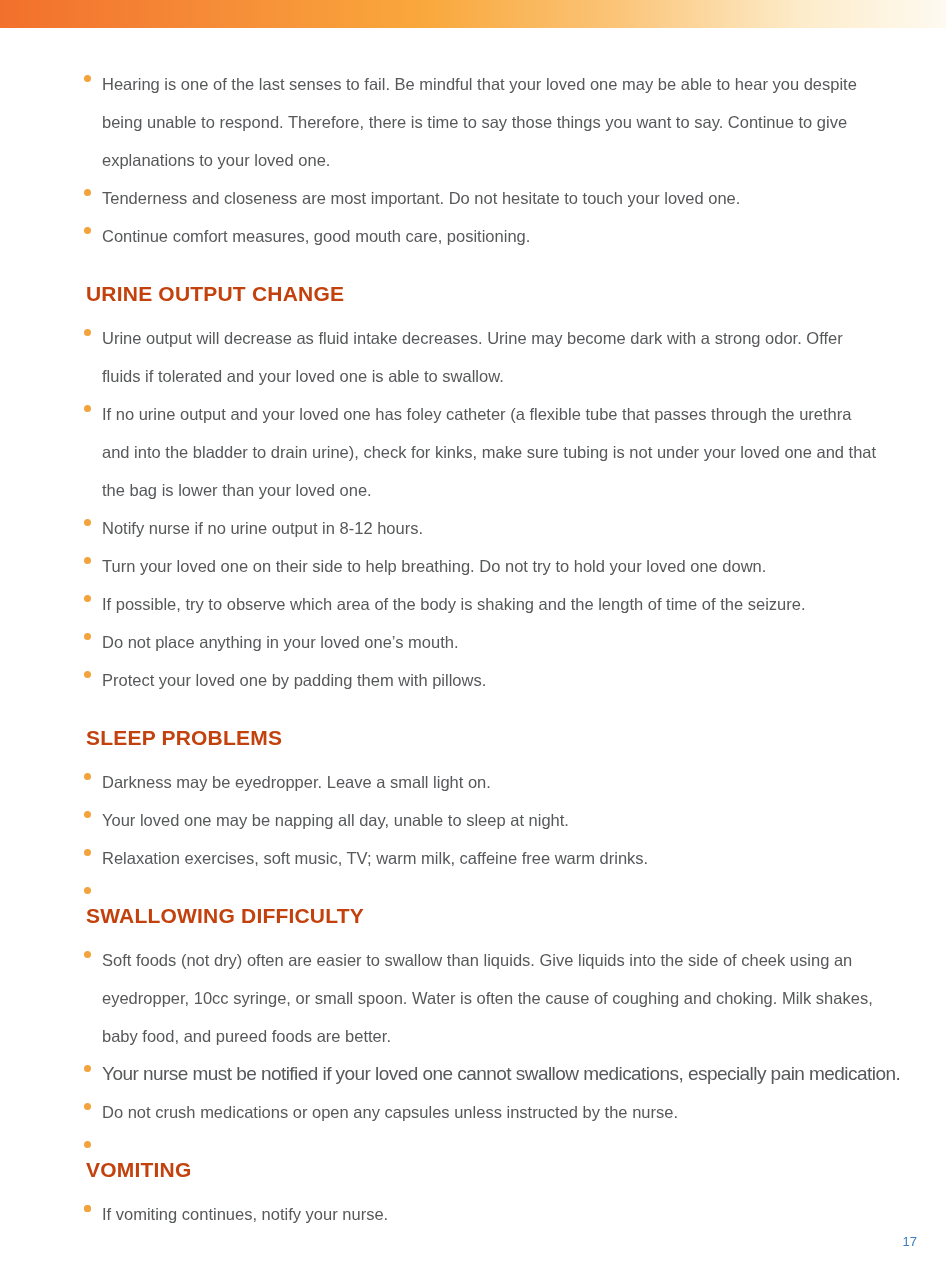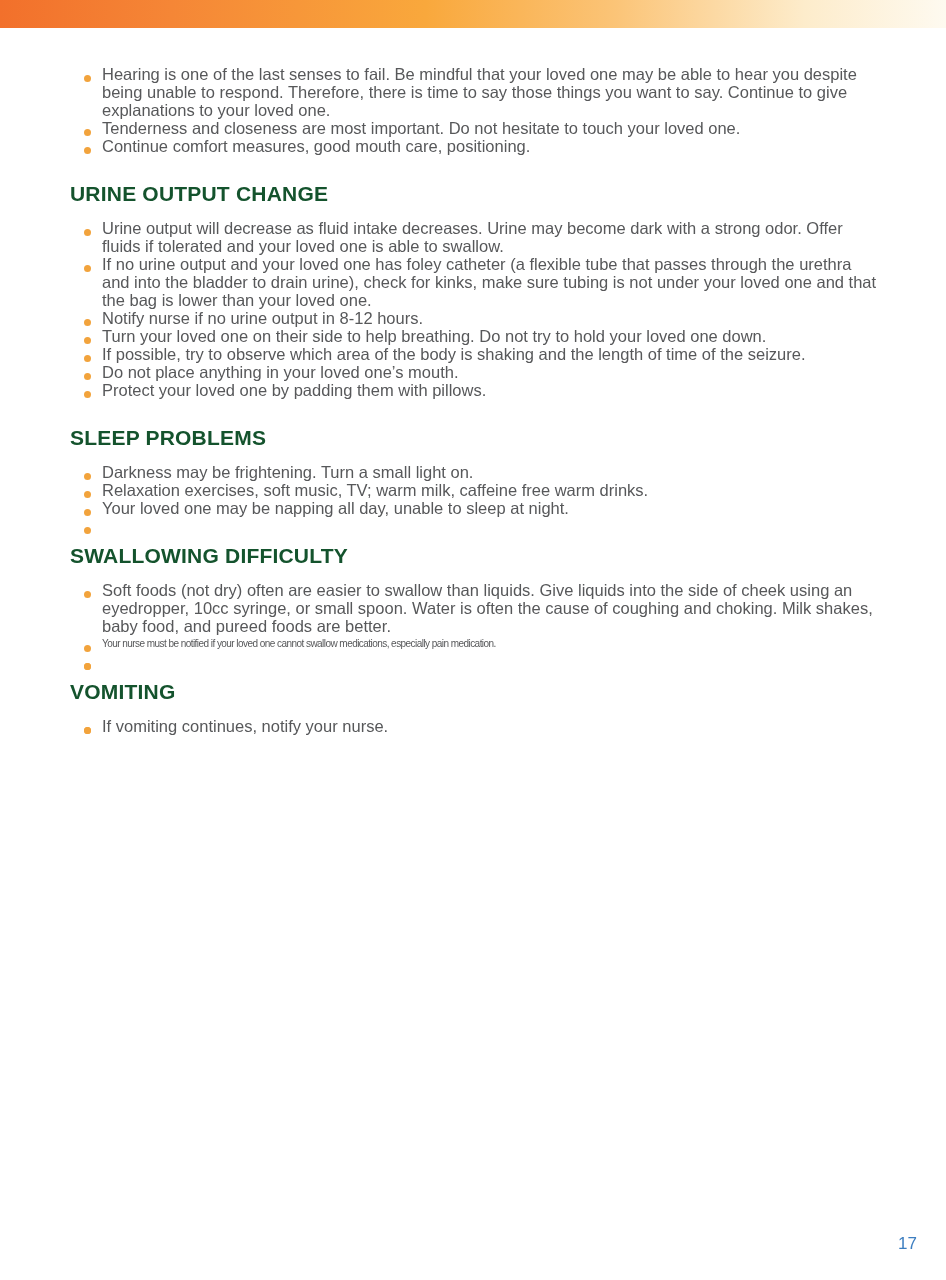--- a/index.html
+++ b/index.html
@@ -26,58 +26,58 @@
       #fefaf0 100%);
   }
   .content {
     position: absolute;
     top: 28px;
     left: 70px;
     width: 812px;
     padding-top: 37px;
   }
   h2.section-heading {
-    margin: 26px 0 12px 0;
+    margin: 26px 0 12px 16px;
     font-size: 21px;
     line-height: 26px;
     font-weight: bold;
     letter-spacing: 0.2px;
-    color: #14532d;
+    color: #c2410c;
   }
   ul.bullet-list {
     list-style: none;
     margin: 0;
     padding: 0;
   }
   ul.bullet-list li {
     position: relative;
     padding-left: 32px;
     font-size: 16.5px;
-    line-height: 18px;
+    line-height: 38px;
     color: #57585a;
   }
   ul.bullet-list li .dot {
     position: absolute;
     left: 14px;
     top: 10px;
     width: 7px;
     height: 7px;
     border-radius: 50%;
     background: #f2a33c;
   }
   ul.bullet-list li.condensed {
-    font-size: 10px;
+    font-size: 19px;
     letter-spacing: -0.55px;
     white-space: nowrap;
   }
   .page-number {
     position: absolute;
     top: 1234px;
     right: 29px;
-    font-size: 17px;
+    font-size: 13px;
     color: #3d7ec0;
   }
 </style>
 </head>
 <body>
 
 <div class="topbar"></div>
 
 <div class="content">
 
@@ -103,33 +103,33 @@
       <li><span class="dot"></span><span>Turn your loved one on their side to help breathing. Do not try to hold your loved one down.</span></li>
       <li><span class="dot"></span><span>If possible, try to observe which area of the body is shaking and the length of time of the seizure.</span></li>
       <li><span class="dot"></span><span>Do not place anything in your loved one’s mouth.</span></li>
       <li><span class="dot"></span><span>Protect your loved one by padding them with pillows.</span></li>
     </ul>
   </section>
 
   <section>
     <h2 class="section-heading">SLEEP PROBLEMS</h2>
     <ul class="bullet-list">
-      <li><span class="dot"></span><span>Darkness may be frightening. Turn a small light on.</span></li>
+      <li><span class="dot"></span><span>Darkness may be eyedropper. Leave a small light on.</span></li>
+      <li><span class="dot"></span><span>Your loved one may be napping all day, unable to sleep at night.</span></li>
       <li><span class="dot"></span><span>Relaxation exercises, soft music, TV; warm milk, caffeine free warm drinks.</span></li>
-      <li><span class="dot"></span><span>Your loved one may be napping all day, unable to sleep at night.</span></li>
       <li><span class="dot"></span></li>
     </ul>
   </section>
 
   <section>
     <h2 class="section-heading">SWALLOWING DIFFICULTY</h2>
     <ul class="bullet-list">
       <li><span class="dot"></span><span>Soft foods (not dry) often are easier to swallow than liquids. Give liquids into the side of cheek using an eyedropper, 10cc syringe, or small spoon. Water is often the cause of coughing and choking. Milk shakes, baby food, and pureed foods are better.</span></li>
       <li class="condensed"><span class="dot"></span><span>Your nurse must be notified if your loved one cannot swallow medications, especially pain medication.</span></li>
-      <li><span class="dot"></span></li>
+      <li><span class="dot"></span><span>Do not crush medications or open any capsules unless instructed by the nurse.</span></li>
       <li><span class="dot"></span></li>
     </ul>
   </section>
 
   <section>
     <h2 class="section-heading">VOMITING</h2>
     <ul class="bullet-list">
       <li><span class="dot"></span></li>
       <li><span class="dot"></span><span>If vomiting continues, notify your nurse.</span></li>
     </ul>

